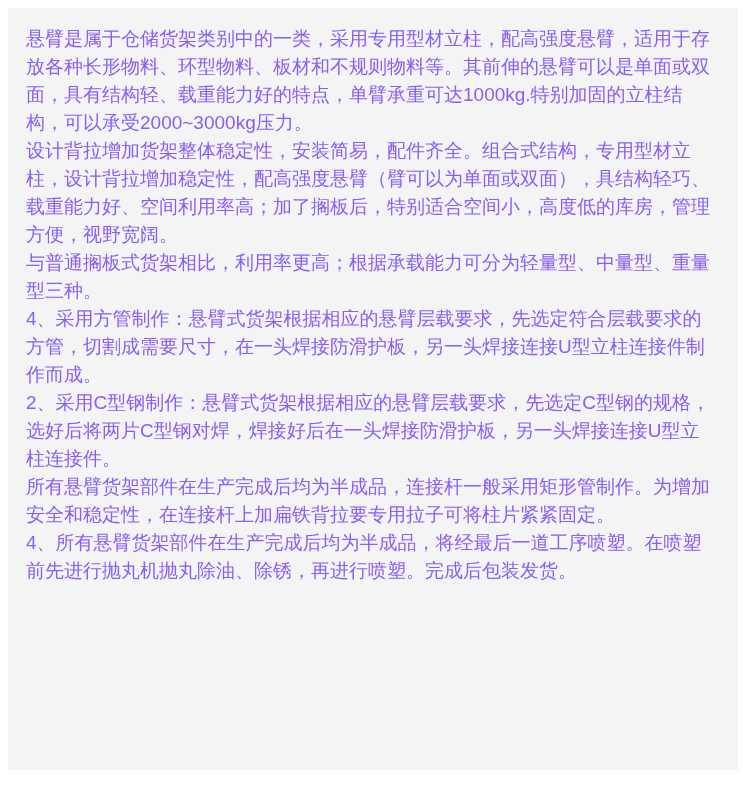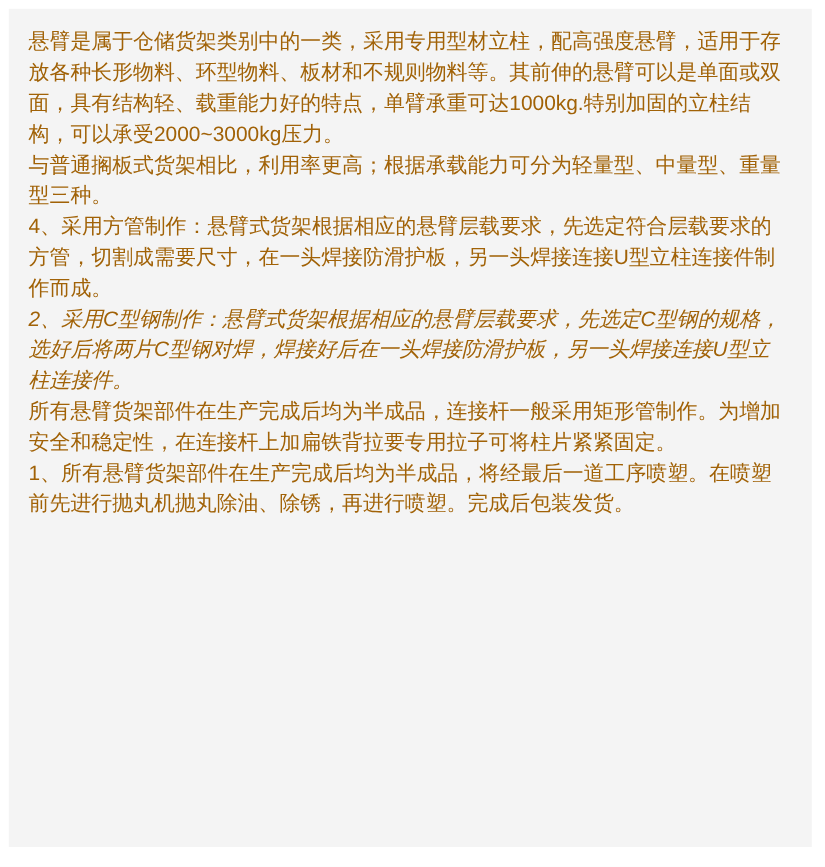--- a/index.html
+++ b/index.html
@@ -24,37 +24,38 @@
     width: 730px;
     height: 762px;
     background: #f4f4f4;
     padding: 17px 22px 0 18px;
     overflow: hidden;
   }
   .content-panel p {
     margin: 0;
     font-size: 19px;
     line-height: 28px;
-    color: #a16207;
+    color: #8b5cf6;
     text-align: left;
     letter-spacing: 0;
   }
   .p0 { margin-top: 0; }
   .p1 { margin-top: 11px; }
   .p2 { margin-top: 6px; font-family: Liberation Serif, serif; }
   .p3 { margin-top: 16px; }
-  .p4 { margin-top: 40px; font-style: italic; }
+  .p4 { margin-top: 40px; }
   .p5 { margin-top: 36px; }
   .p6 { margin-top: 39px; }
 </style>
 </head>
 <body>
 
 <div class="page">
   <div class="content-panel">
     <p class="p0">悬臂是属于仓储货架类别中的一类，采用专用型材立柱，配高强度悬臂，适用于存放各种长形物料、环型物料、板材和不规则物料等。其前伸的悬臂可以是单面或双面，具有结构轻、载重能力好的特点，单臂承重可达1000kg.特别加固的立柱结构，可以承受2000~3000kg压力。</p>
+    <p class="p1">设计背拉增加货架整体稳定性，安装简易，配件齐全。组合式结构，专用型材立柱，设计背拉增加稳定性，配高强度悬臂（臂可以为单面或双面），具结构轻巧、载重能力好、空间利用率高；加了搁板后，特别适合空间小，高度低的库房，管理方便，视野宽阔。</p>
     <p class="p2">与普通搁板式货架相比，利用率更高；根据承载能力可分为轻量型、中量型、重量型三种。</p>
     <p class="p3">4、采用方管制作：悬臂式货架根据相应的悬臂层载要求，先选定符合层载要求的方管，切割成需要尺寸，在一头焊接防滑护板，另一头焊接连接U型立柱连接件制作而成。</p>
     <p class="p4">2、采用C型钢制作：悬臂式货架根据相应的悬臂层载要求，先选定C型钢的规格，选好后将两片C型钢对焊，焊接好后在一头焊接防滑护板，另一头焊接连接U型立柱连接件。</p>
     <p class="p5">所有悬臂货架部件在生产完成后均为半成品，连接杆一般采用矩形管制作。为增加安全和稳定性，在连接杆上加扁铁背拉要专用拉子可将柱片紧紧固定。</p>
-    <p class="p6">1、所有悬臂货架部件在生产完成后均为半成品，将经最后一道工序喷塑。在喷塑前先进行抛丸机抛丸除油、除锈，再进行喷塑。完成后包装发货。</p>
+    <p class="p6">4、所有悬臂货架部件在生产完成后均为半成品，将经最后一道工序喷塑。在喷塑前先进行抛丸机抛丸除油、除锈，再进行喷塑。完成后包装发货。</p>
   </div>
 </div>
 
 </body></html>

